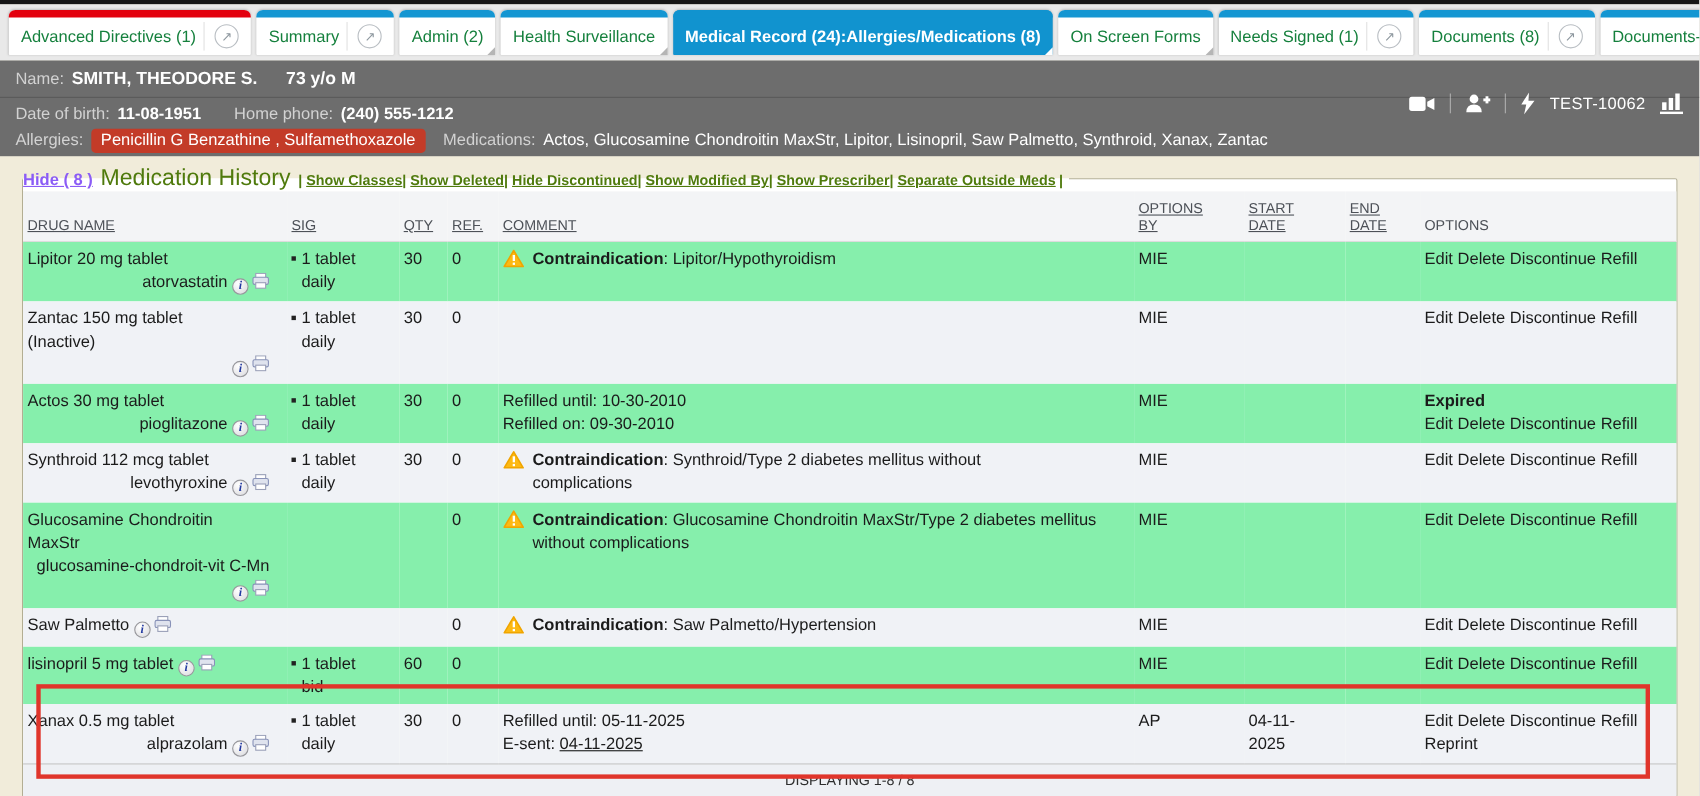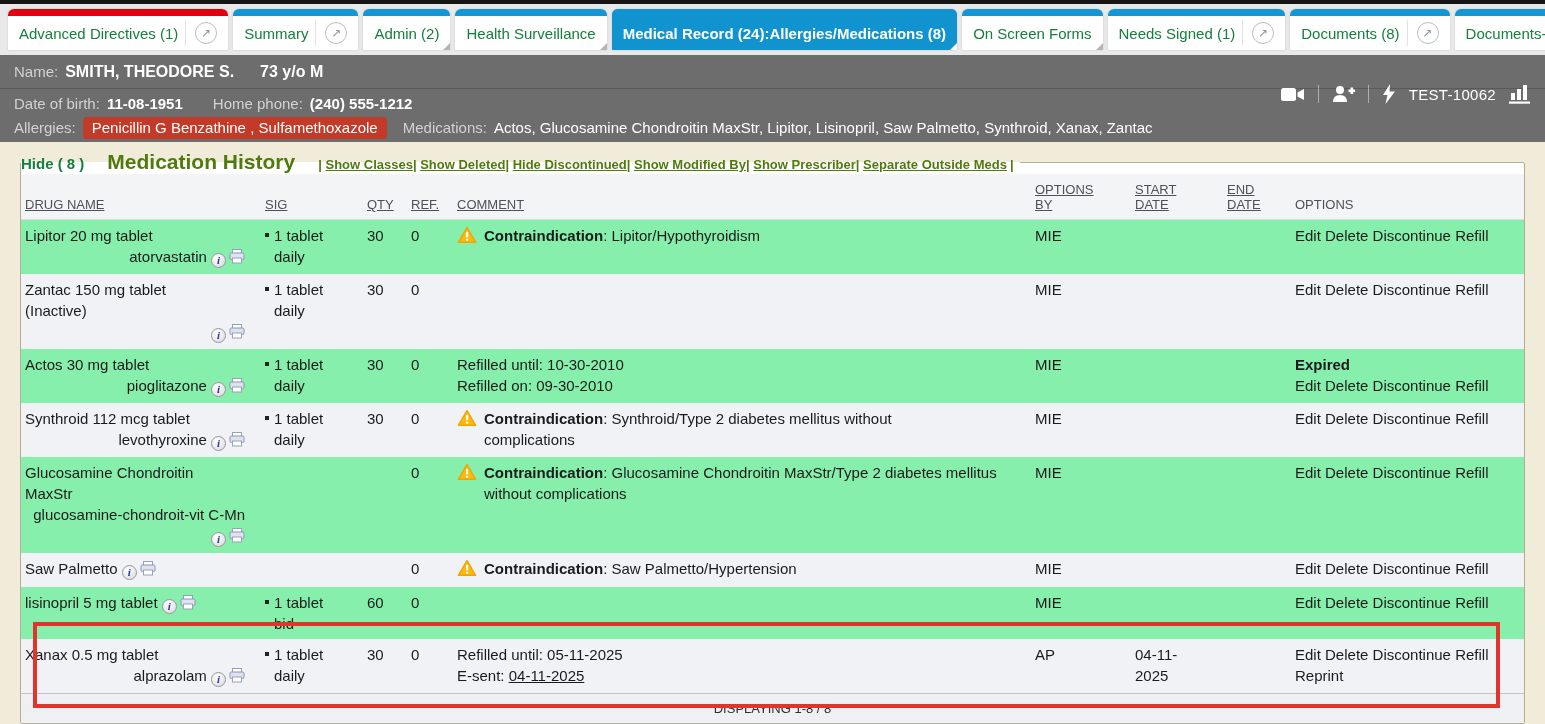--- a/index.html
+++ b/index.html
@@ -43,22 +43,22 @@
   .hicon { display:flex; align-items:center; }
   .pid { font-size:15px; color:#fff; letter-spacing:.3px; }
   .allergy-badge { background:#c33b28; color:#fff; font-size:15px; padding:2px 9px 3px; border-radius:4px; white-space:nowrap; }
   .meds-list { color:#ffffff; font-size:15px; white-space:nowrap; }
   .meds-lbl { margin-left:16px; }
 
   
   .main { padding:8px 20px 0; }
   fieldset.mh { border:1px solid #b3ae93; border-radius:2px; box-shadow:0 5px 0 -1px #a9a9a9; background:#fff; padding:0; }
   legend.mh-legend { display:flex; align-items:baseline; gap:6px; padding:0 6px 0 0; margin-left:0; }
-  .hide-link { color:#15803d; font-size:15px; font-weight:bold; white-space:nowrap; cursor:pointer; }
-  .mh-title { color:#4f7a0c; font-size:21px; font-weight:bold; white-space:nowrap; margin:0 17px; }
+  .hide-link { color:#8b5cf6; font-size:15px; font-weight:bold; text-decoration:underline; white-space:nowrap; cursor:pointer; }
+  .mh-title { color:#4f7a0c; font-size:21px; font-weight:normal; white-space:nowrap; margin:0 1px; }
   .mh-links { display:flex; align-items:baseline; }
   .mh-link { color:#4f7a0c; font-size:13px; font-weight:bold; white-space:nowrap; }
   .mh-link::before { content:"| "; text-decoration:none; font-weight:bold; }
   .mh-link .lt { text-decoration:underline; cursor:pointer; }
   .mh-links::after { content:" |"; color:#4f7a0c; font-size:13px; font-weight:bold; margin-left:3px; }
 
   table.meds { width:100%; border-collapse:collapse; table-layout:fixed; font-size:15px; color:#1b1b1b; }
   table.meds th { background:#f3f4f6; color:#4d5158; font-size:13px; font-weight:normal; text-align:left; vertical-align:bottom; padding:8px 4px 7px; border-bottom:1px solid #dcdcdc; }
   table.meds th .thu { text-decoration:underline; }
   table.meds td { vertical-align:top; padding:5px 4px; line-height:21px; }

